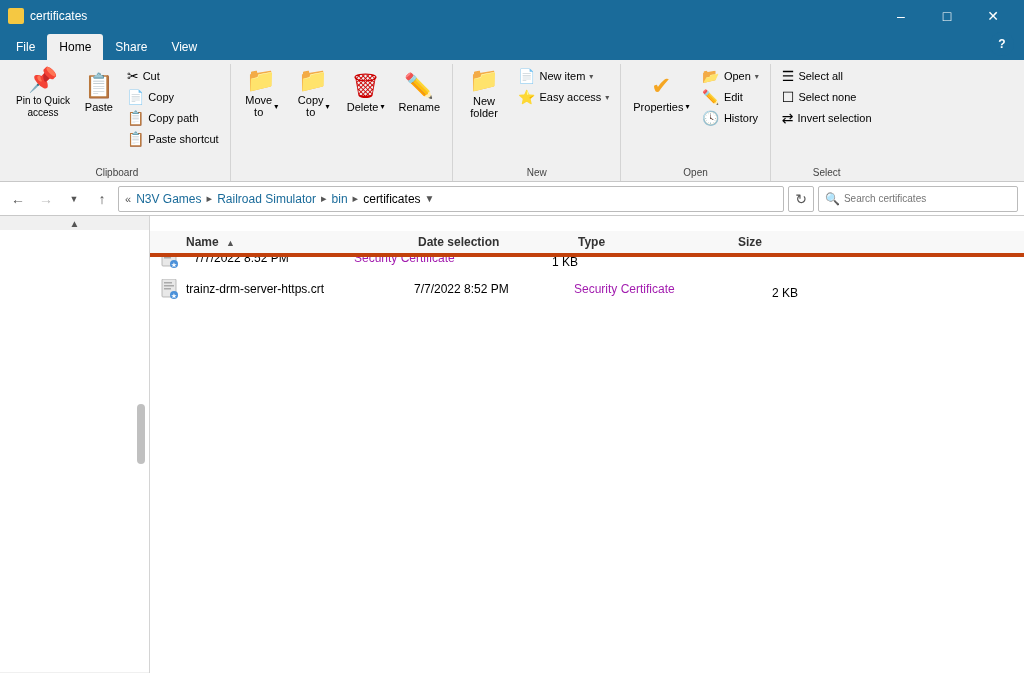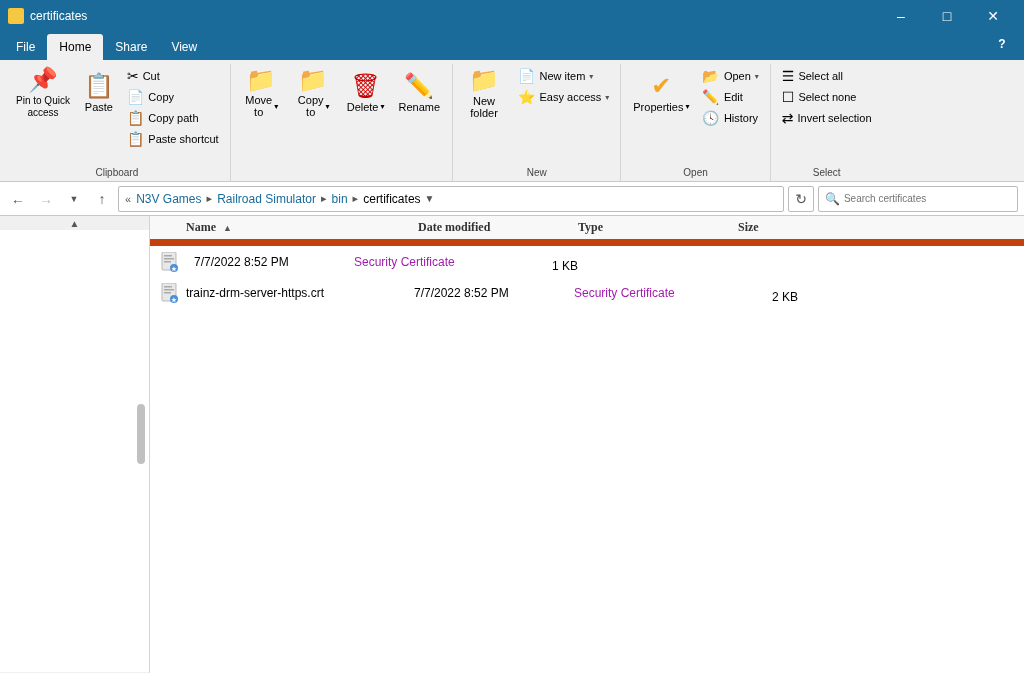--- a/index.html
+++ b/index.html
@@ -205,29 +205,28 @@
 
     
     .file-list {
       flex: 1;
       background: white;
       overflow-y: auto;
     }
     .file-list-header {
       display: flex;
       align-items: center;
-      border-bottom: 7px solid #c2410c;
+      border-bottom: 4px solid #c2410c;
       padding: 4px 0;
       background: #f8f8f8;
       font-size: 12px;
       font-weight: 600;
       color: #333;
       position: sticky;
-      top: 0;
-      font-family: Liberation Serif, serif;
+      top: 15px;
     }
     .col-name { width: 260px; padding-left: 36px; cursor: pointer; }
     .col-date { width: 160px; padding-left: 8px; cursor: pointer; }
     .col-type { width: 160px; padding-left: 8px; cursor: pointer; }
     .col-size { width: 80px; padding-left: 8px; cursor: pointer; }
 
     .sort-arrow { font-size: 9px; color: #555; margin-left: 4px; }
 
     .file-row {
       display: flex;
@@ -478,21 +477,21 @@
   </div>
 
   <div class="file-list">
 
     <div class="file-list-header">
       <div class="col-name">
         <span>Name</span>
         <span class="sort-arrow">▲</span>
       </div>
       <div class="col-date">
-        <span>Date modified</span>
+        <span>Date selection</span>
       </div>
       <div class="col-type">
         <span>Type</span>
       </div>
       <div class="col-size">
         <span>Size</span>
       </div>
     </div>
 
     <div class="file-row">

